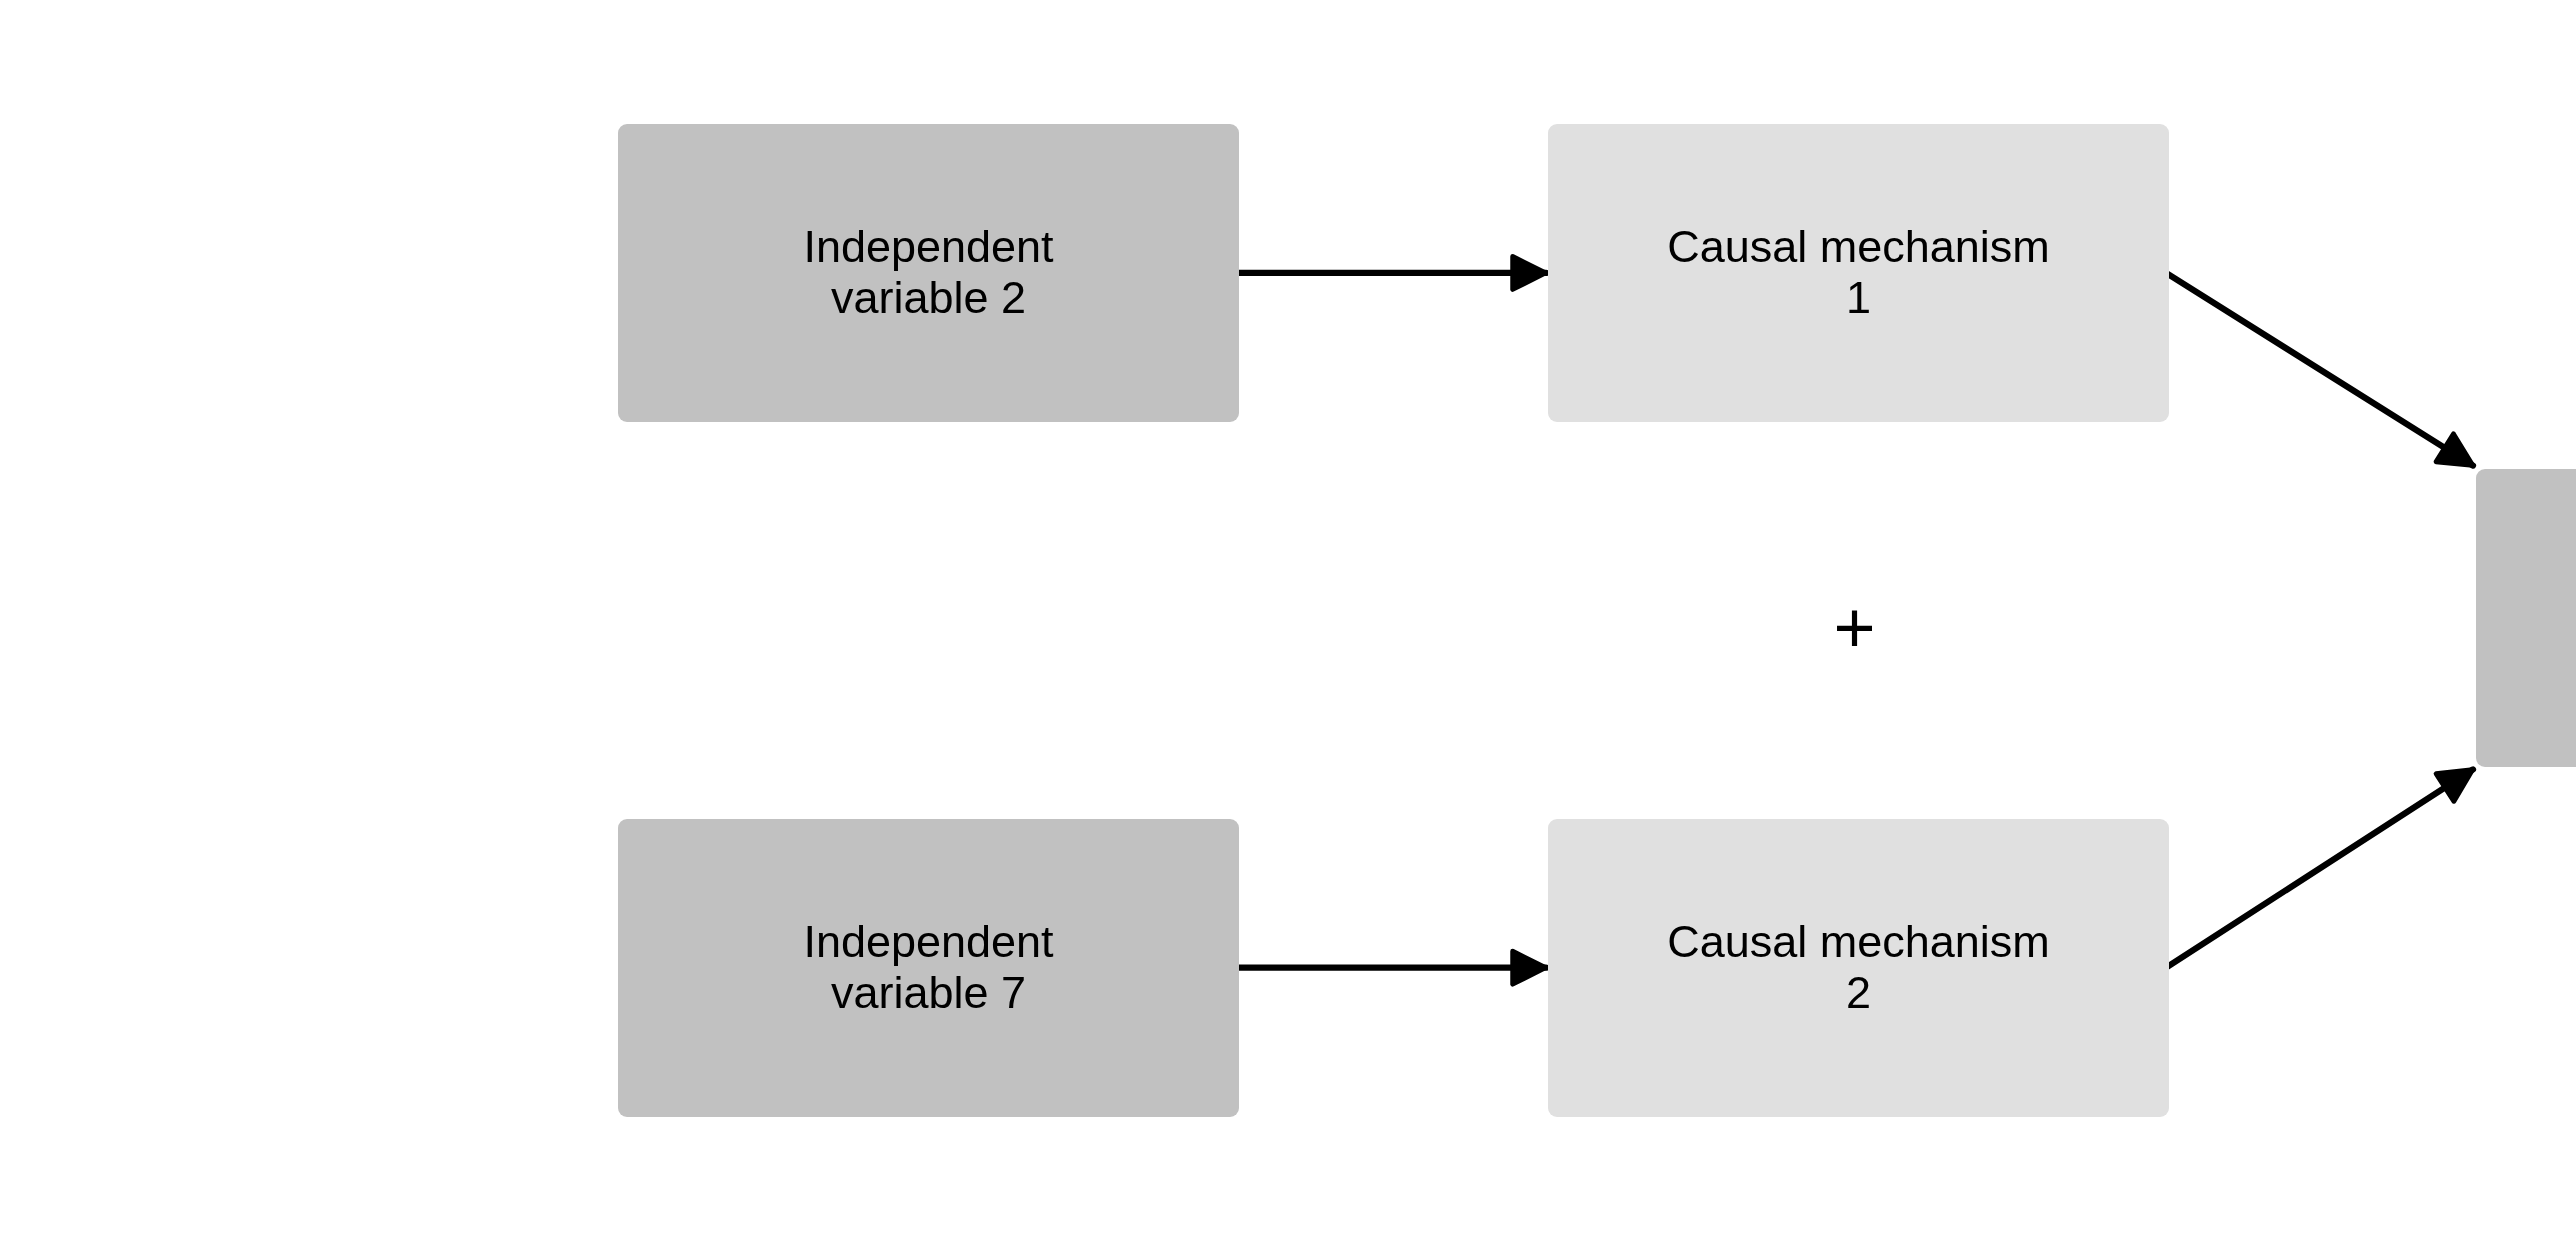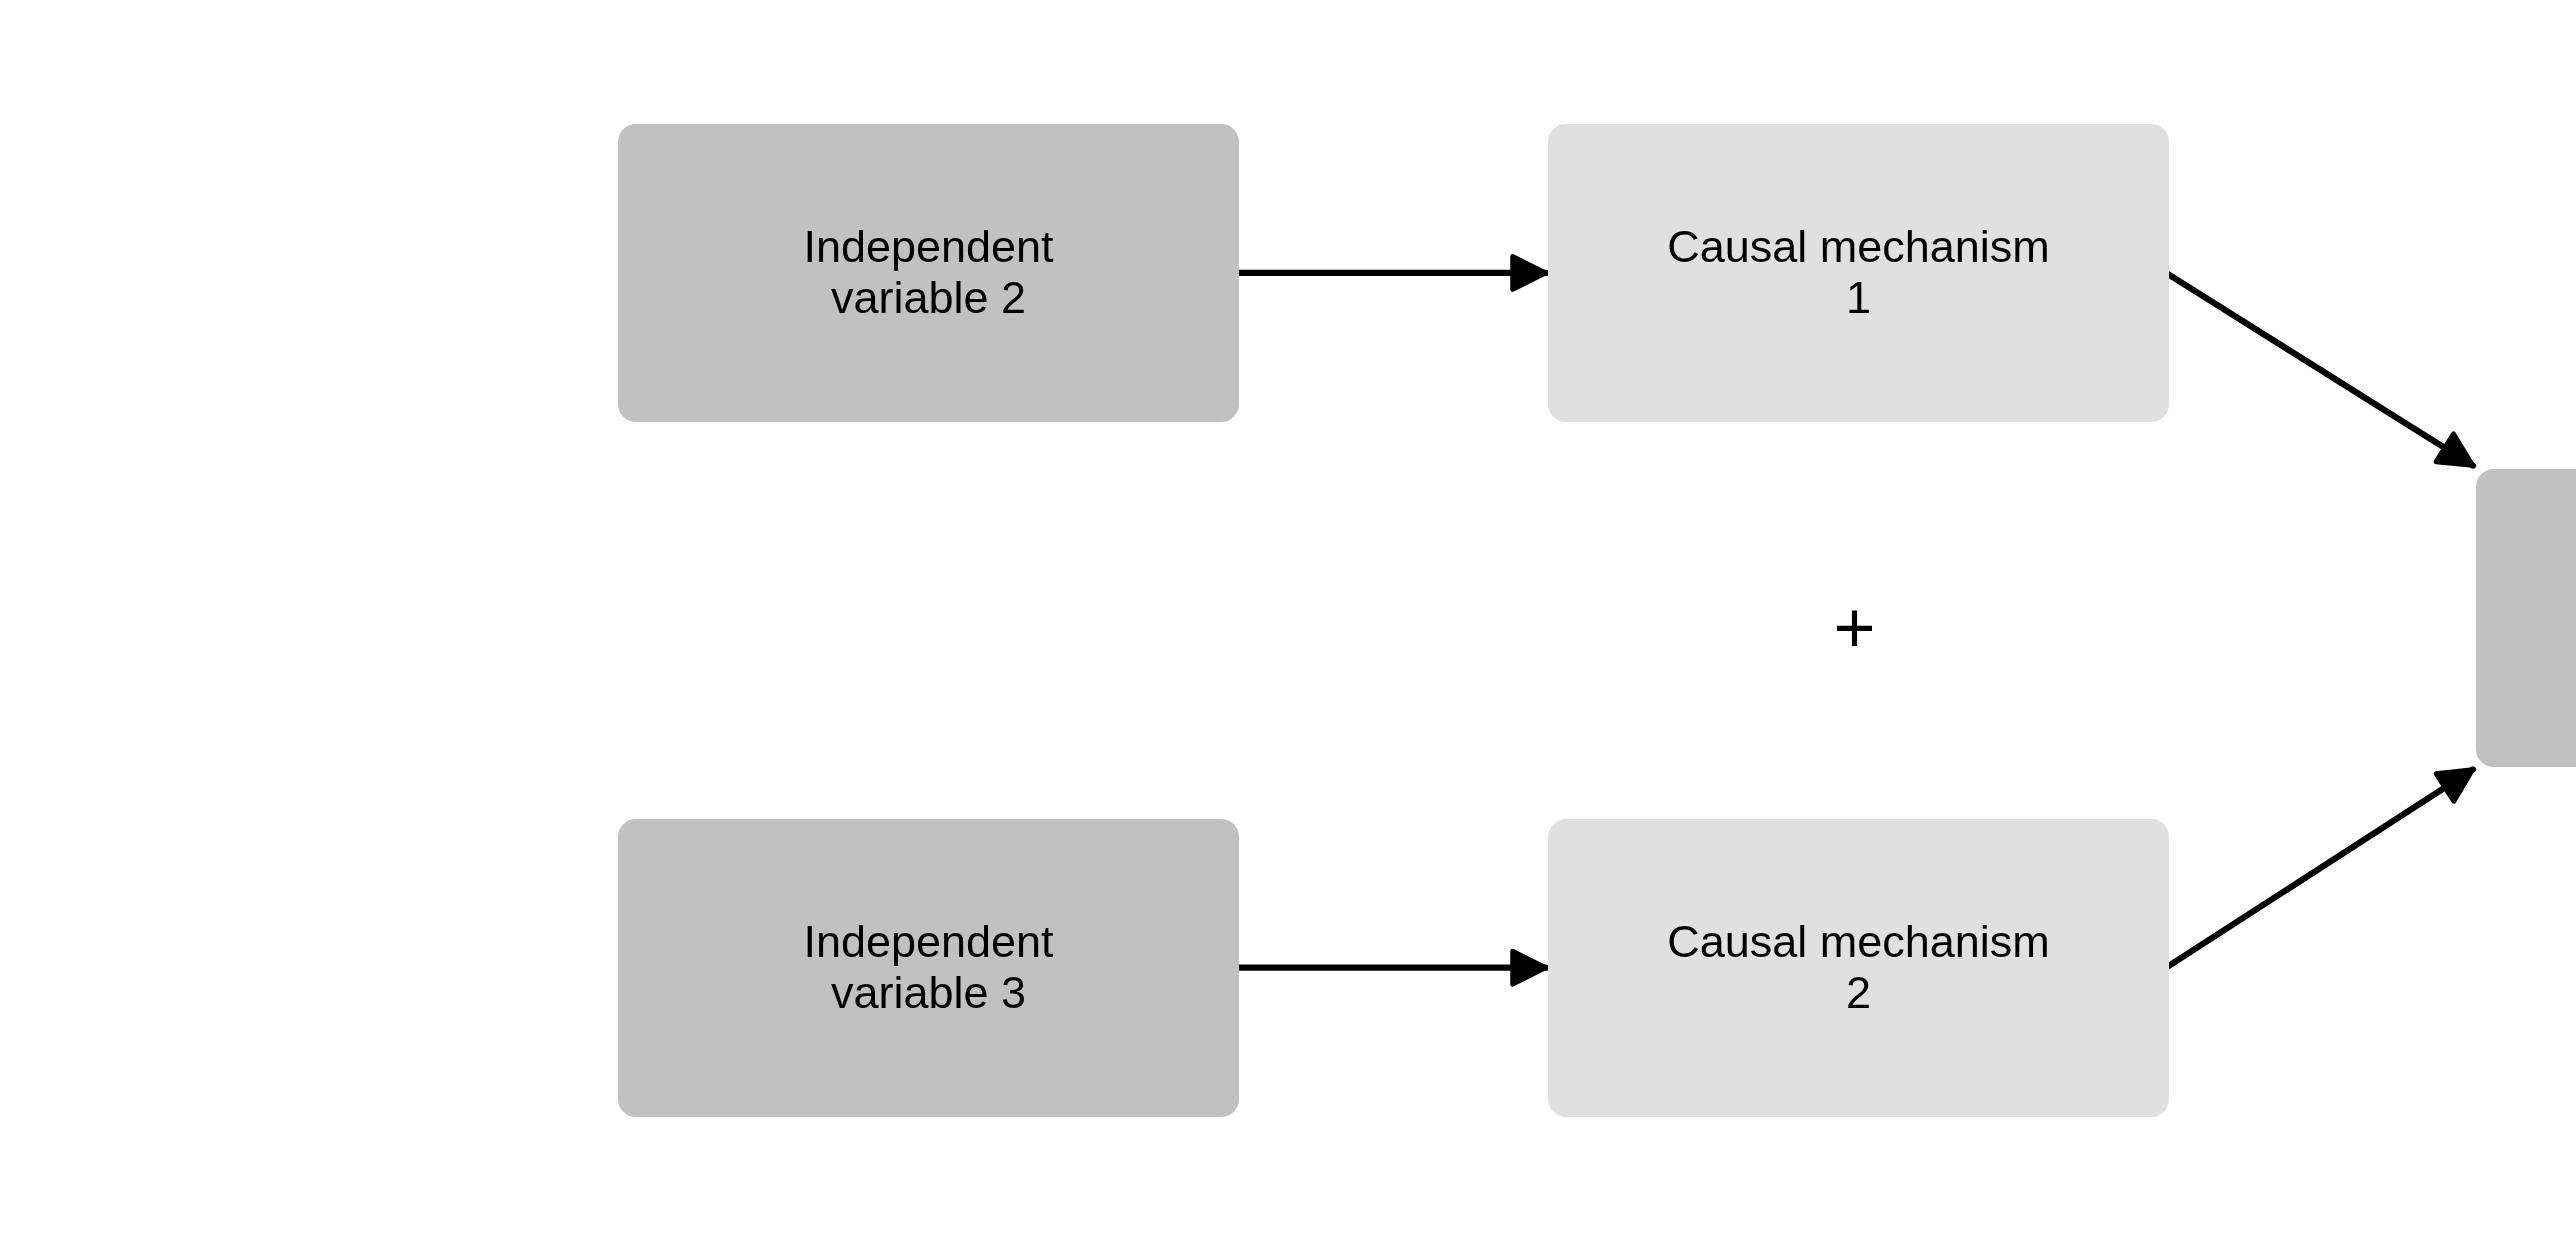--- a/index.html
+++ b/index.html
@@ -21,21 +21,21 @@
   }
   svg.arrow-layer {
     position: absolute;
     left: 0; top: 0;
     width: 3709px;
     height: 1236px;
     pointer-events: none;
   }
   .node {
     position: absolute;
-    border-radius: 18px;
+    border-radius: 9px;
     display: flex;
     flex-direction: column;
     align-items: center;
     justify-content: center;
     text-align: center;
     font-size: 45px;
     line-height: 1.13;
     color: #000000;
   }
   .node span { display: block; }
@@ -77,21 +77,21 @@
     <span>variable 2</span>
   </div>
 
   <div class="node node-cm1" style="background-color: rgb(224, 224, 224);">
     <span>Causal mechanism</span>
     <span>1</span>
   </div>
 
   <div class="node node-iv2" style="background-color: rgb(193, 193, 193);">
     <span>Independent</span>
-    <span>variable 3</span>
+    <span>variable 7</span>
   </div>
 
   <div class="node node-cm2" style="background-color: rgb(224, 224, 224);">
     <span>Causal mechanism</span>
     <span>2</span>
   </div>
 
   <div class="node node-dv" style="background-color: rgb(193, 193, 193);">
     
     

